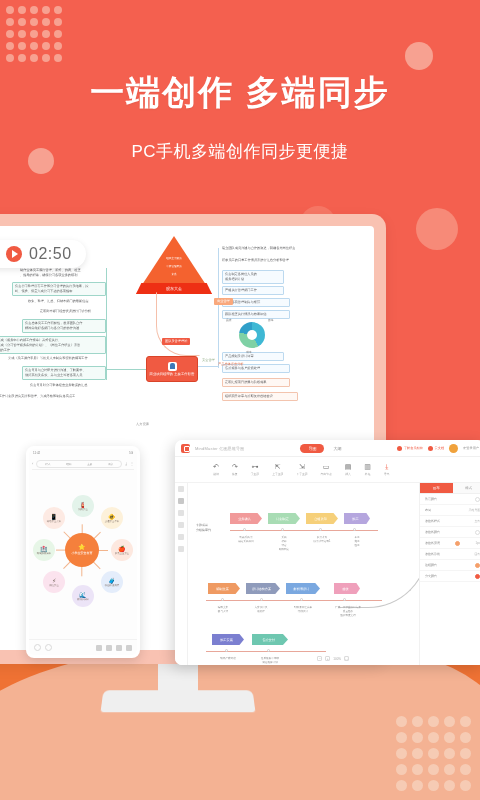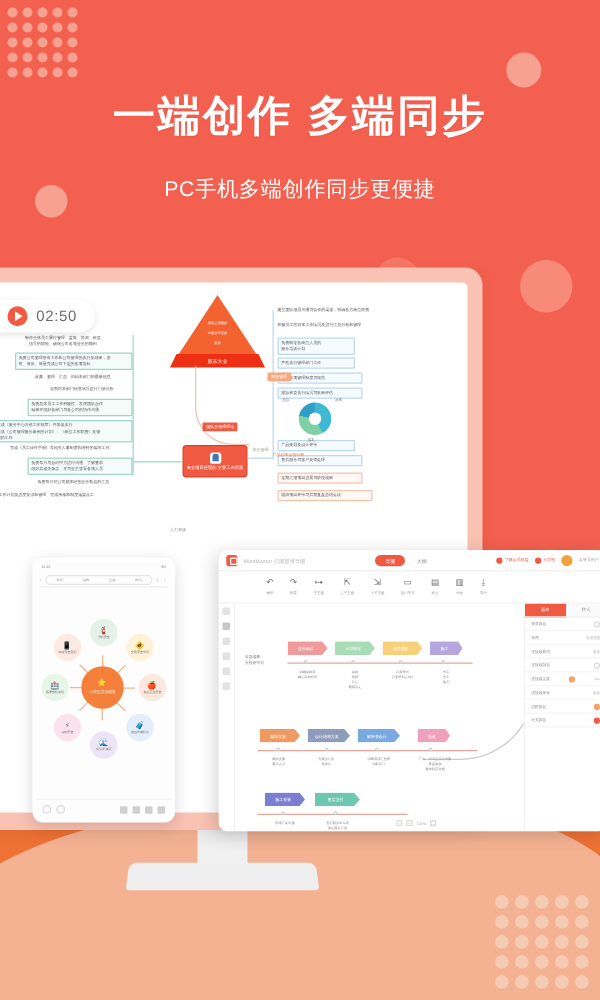--- a/index.html
+++ b/index.html
@@ -93,21 +93,21 @@
   #play-badge .pbtn {
     width: 16px; height: 16px; border-radius: 50%;
     background: #f05a42; position: relative; flex: none;
   }
   #play-badge .pbtn::after {
     content: ""; position: absolute; left: 6px; top: 4px;
     border-left: 6px solid #fff;
     border-top: 4px solid transparent;
     border-bottom: 4px solid transparent;
   }
-  #play-badge .ptime { font-size: 12px; color: #6a6a6a; letter-spacing: .5px; }
+  #play-badge .ptime { font-size: 16px; color: #6a6a6a; letter-spacing: .5px; }
 
   
   #mindmap { position: absolute; inset: 0; }
 
   .pyramid {
     position: absolute; left: 150px; top: 10px;
     width: 0; height: 0;
     border-left: 38px solid transparent;
     border-right: 38px solid transparent;
     border-bottom: 58px solid #f4622f;

